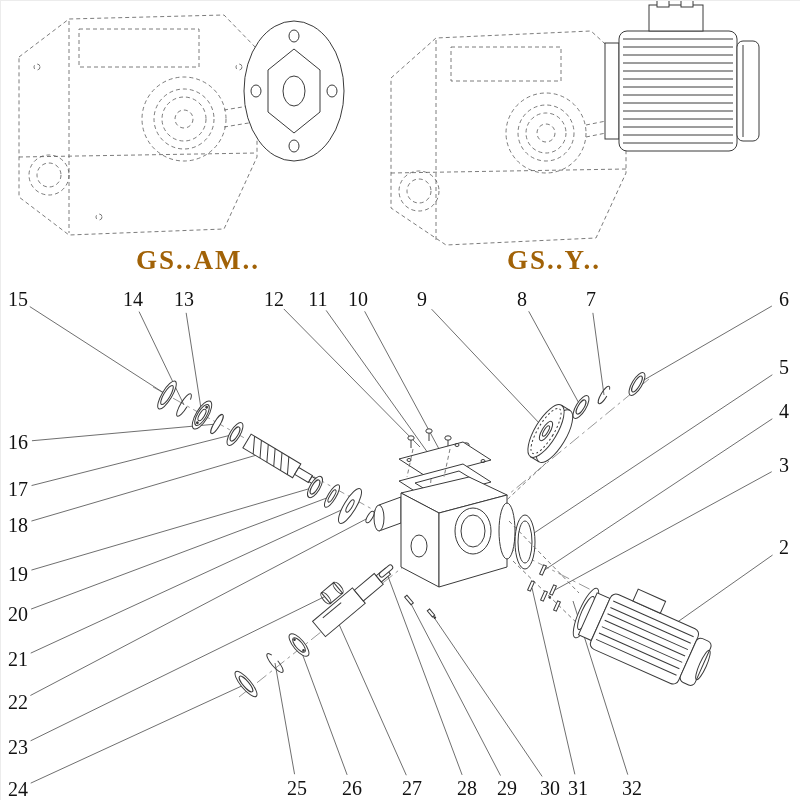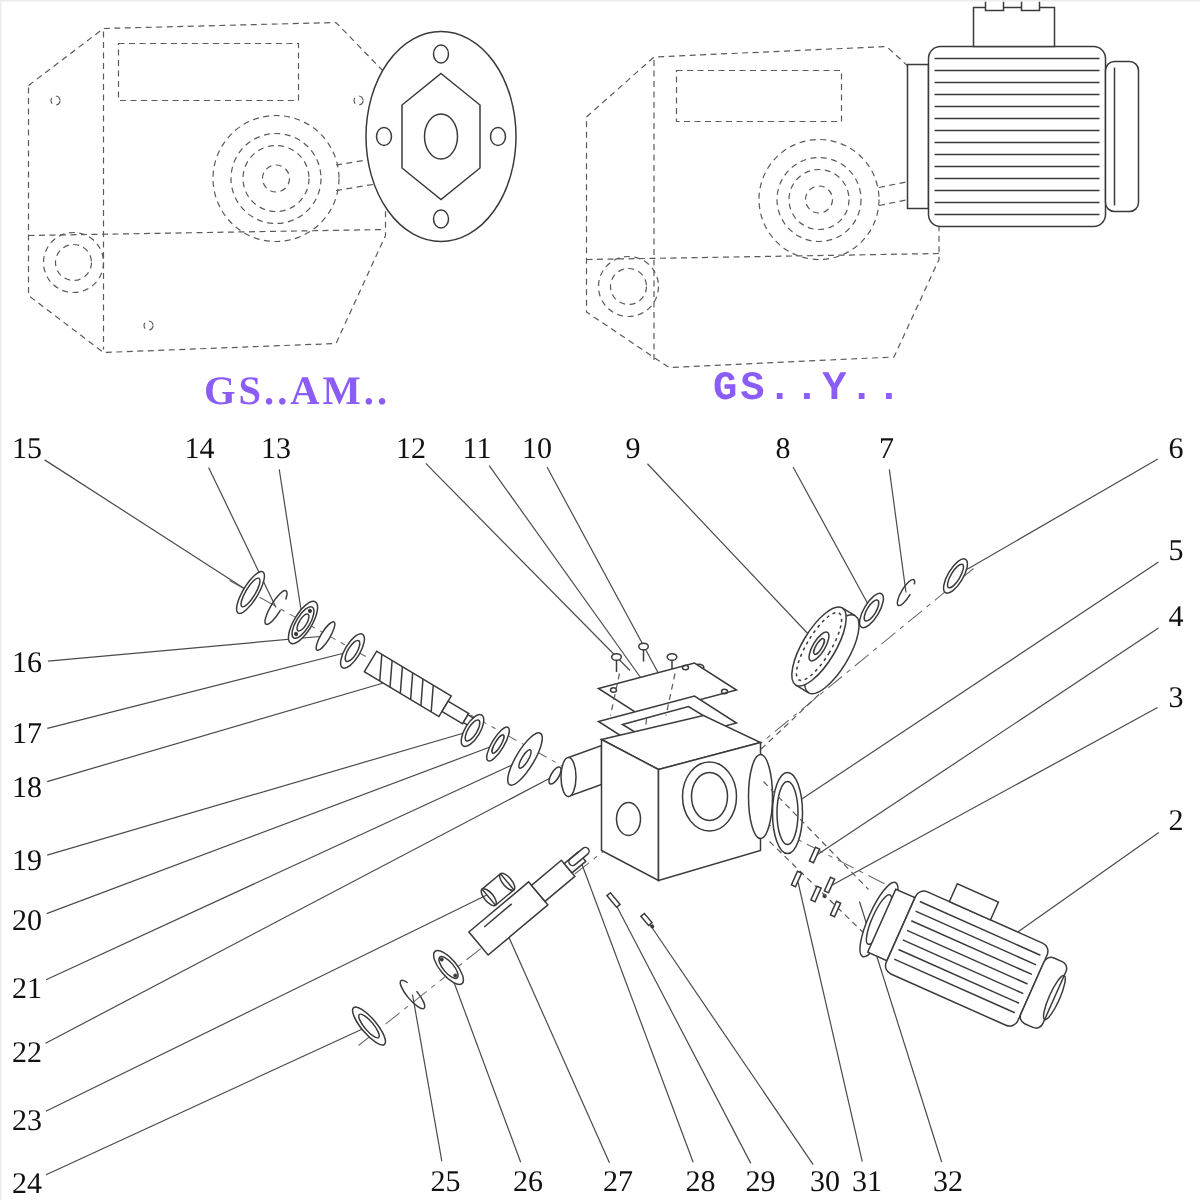--- a/index.html
+++ b/index.html
@@ -1,23 +1,23 @@
 <!DOCTYPE html>
 <html><head>
 <meta charset="utf-8">
 <style>
   html,body{margin:0;padding:0;background:#fff;}
   .page{position:relative;width:800px;height:800px;background:#fff;border:1px solid #ececec;
         font-family:"Liberation Serif",serif;overflow:hidden;}
   svg{position:absolute;left:0;top:0;}
   .caption{position:absolute;width:170px;text-align:center;font-weight:bold;
-           font-size:27px;letter-spacing:2px;color:#8b5cf6;
+           font-size:27px;letter-spacing:2px;color:#a16207;
            font-family:"Liberation Serif",serif;}
   .cap-left{left:112px;top:244px;}
-  .cap-right{left:453px;top:244px;font-family:Liberation Mono, monospace;}
+  .cap-right{left:468px;top:244px;}
   .callout-num{font-family:"Liberation Serif",serif;font-size:20px;fill:#111;}
   .ln{stroke:#4a4a4a;stroke-width:0.8;}
   .sld{stroke:#3a3a3a;stroke-width:1;fill:none;}
   .sldw{stroke:#3a3a3a;stroke-width:1;fill:#fff;}
   .dsh{stroke:#5a5a5a;stroke-width:0.8;fill:none;stroke-dasharray:4 3;}
   .axs{stroke:#6a6a6a;stroke-width:0.7;fill:none;stroke-dasharray:12 4 3 4;}
 </style>
 </head>
 <body>
 

